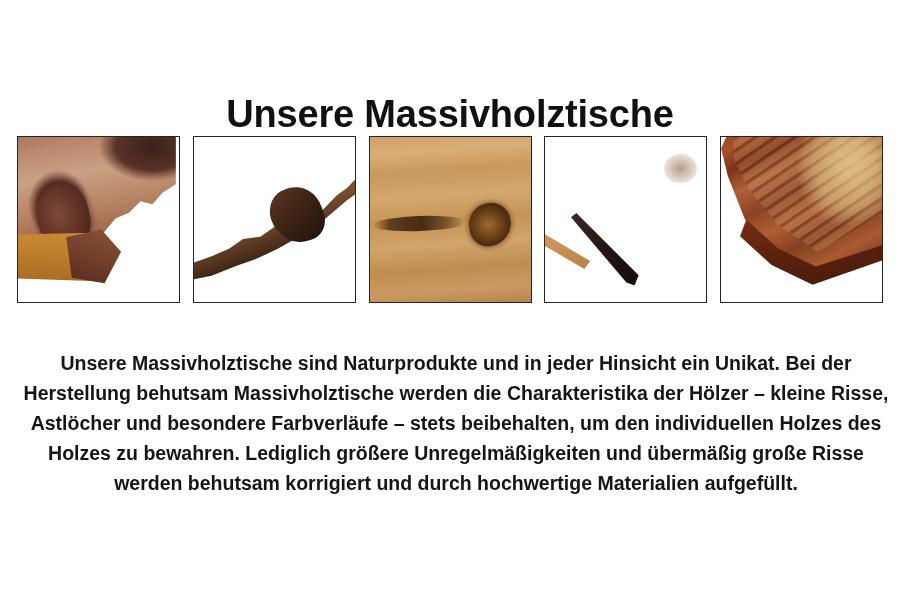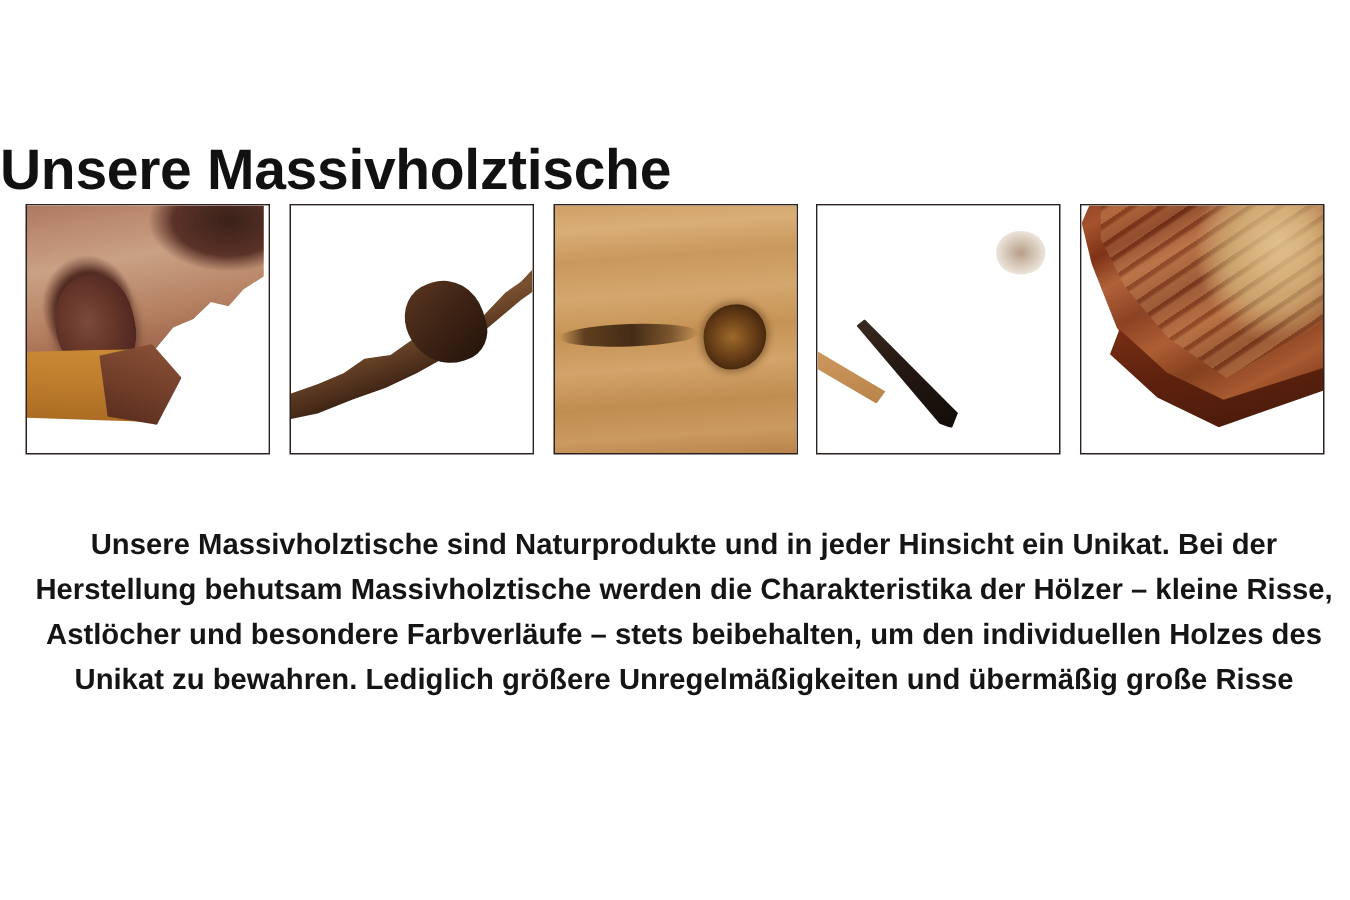--- a/index.html
+++ b/index.html
@@ -20,20 +20,21 @@
     height: 600px;
     background: #ffffff;
   }
 
   
   .page-title {
     position: absolute;
     top: 66px;
     left: 0;
     width: 900px;
+    text-align: center;
     font-size: 38px;
     font-weight: bold;
     letter-spacing: -0.2px;
     color: #111111;
     line-height: 46px;
     white-space: nowrap;
   }
 
   
   .gallery {
@@ -312,16 +313,17 @@
         <div class="edge5"></div>
       </div>
     </div>
 
   </div>
 
   <div class="body-copy">
     <span class="line">Unsere Massivholztische sind Naturprodukte und in jeder Hinsicht ein Unikat. Bei der</span>
     <span class="line">Herstellung behutsam Massivholztische werden die Charakteristika der Hölzer – kleine Risse,</span>
     <span class="line">Astlöcher und besondere Farbverläufe – stets beibehalten, um den individuellen Holzes des</span>
-    <span class="line">Unikat zu bewahren. Lediglich größere Unregelmäßigkeiten und übermäßig große Risse</span>
+    <span class="line">Holzes zu bewahren. Lediglich größere Unregelmäßigkeiten und übermäßig große Risse</span>
+    <span class="line">werden behutsam korrigiert und durch hochwertige Materialien aufgefüllt.</span>
   </div>
 
 </div>
 
 </body></html>

